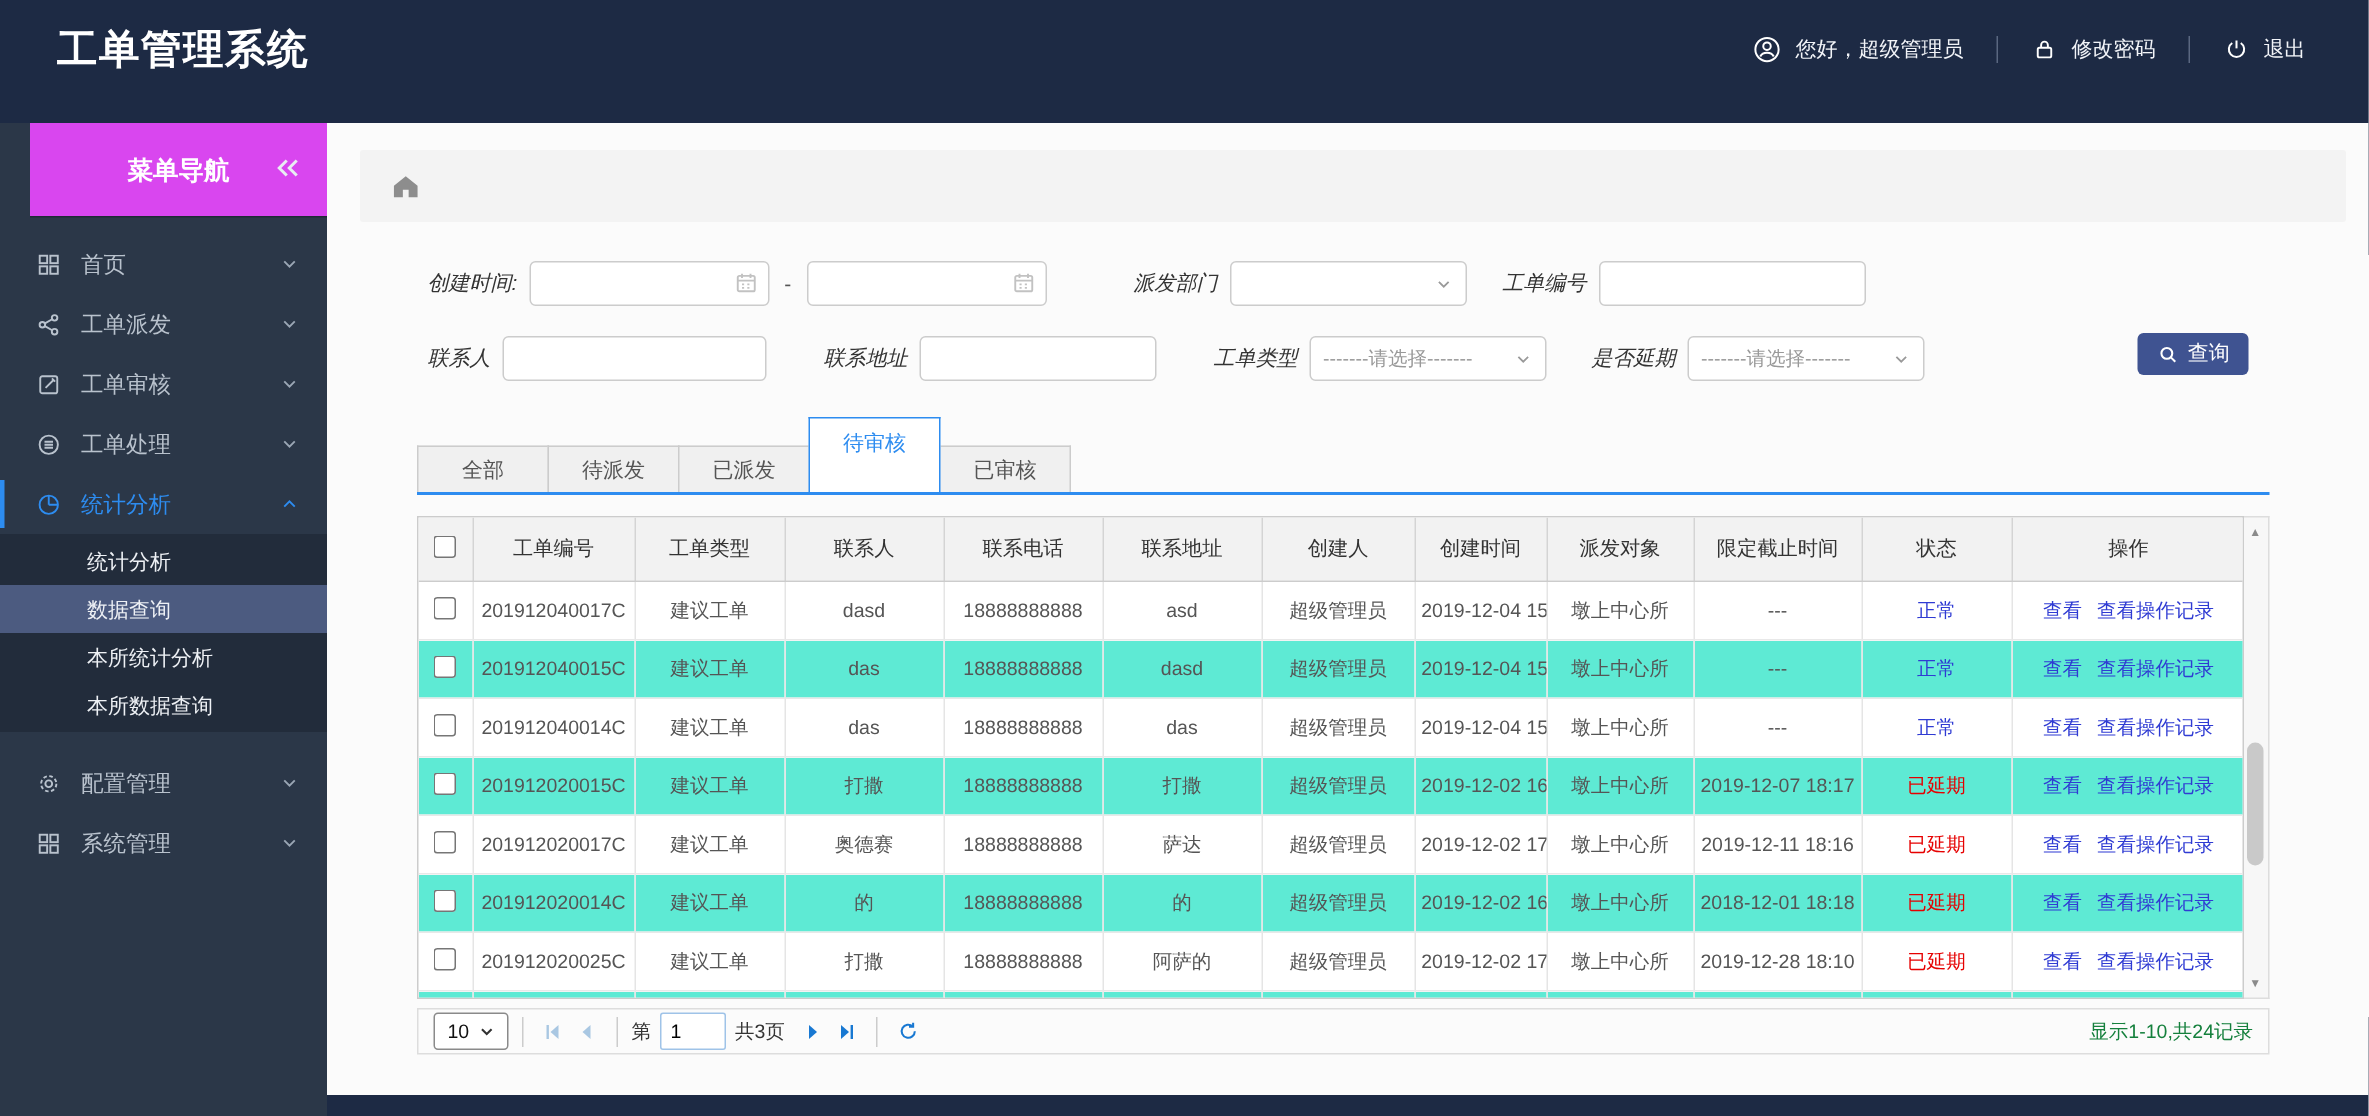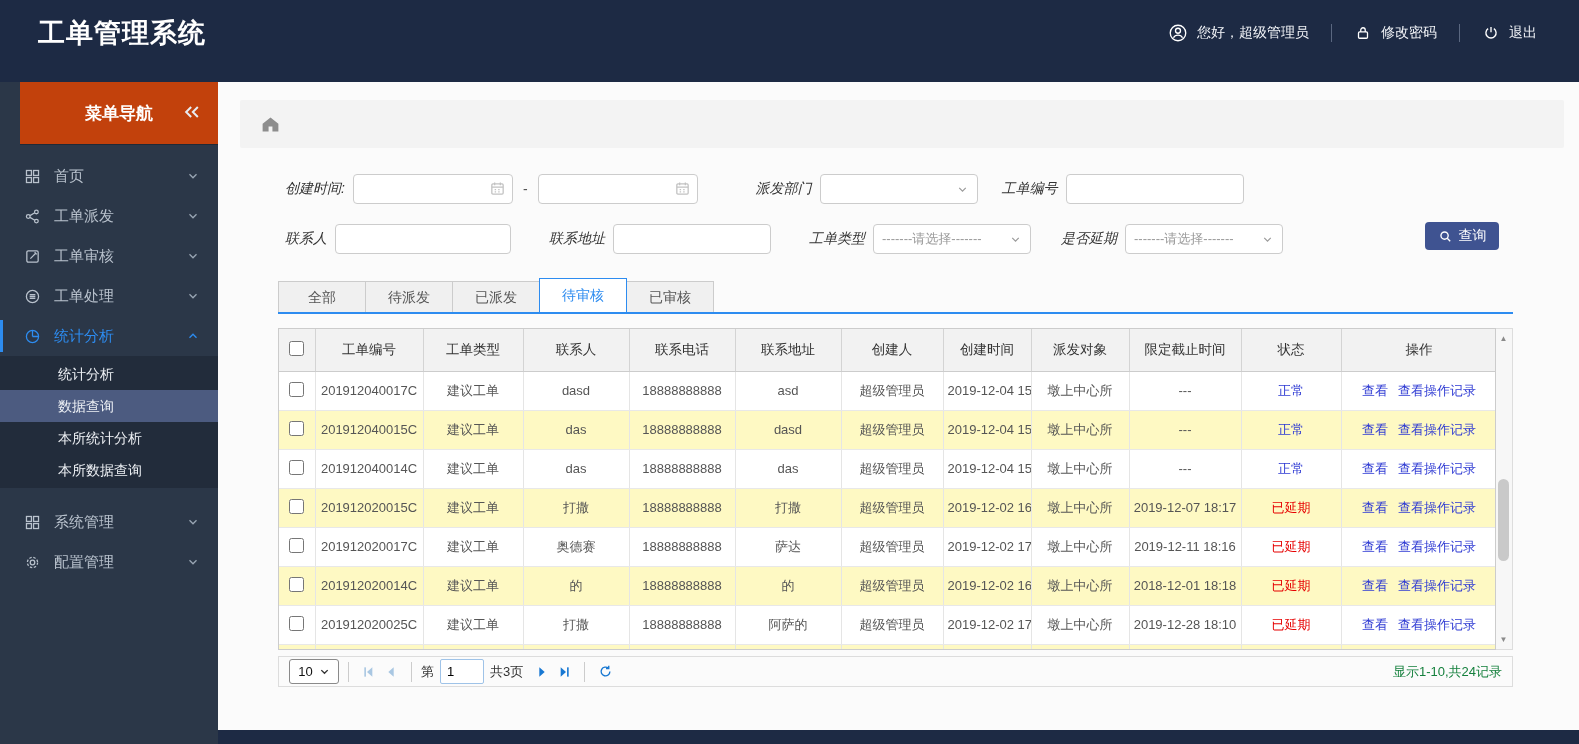--- a/index.html
+++ b/index.html
@@ -23,21 +23,21 @@
   .topbar-right{ display:flex; align-items:center; gap:22px; font-size:14px; }
   .top-item{ display:flex; align-items:center; gap:9px; cursor:pointer; color:#f2f4f8; }
   .top-divider{ width:1px; height:18px; background:#5a6780; }
 
   
   .sidebar{
     position:absolute; top:82px; left:0; width:218px; bottom:0;
     background:var(--sidebar-bg,#2b3748); color:#b9c2cd;
   }
   .side-head{
-    height:62px; background:#c2410c; position:relative;
+    height:62px; background:#d946ef; position:relative;
     display:flex; align-items:center; justify-content:center;
     color:#fff; font-size:17px; font-weight:bold;
     box-shadow:0 1px 0 rgba(0,0,0,.25);
     margin-left:20px;
   }
   .side-collapse{ position:absolute; right:16px; top:20px; color:#e8ecf2; cursor:pointer; }
   .nav{ padding-top:12px; }
   .nav-item{
     height:40px; display:flex; align-items:center; gap:13px;
     padding-left:24px; font-size:15px; cursor:pointer; position:relative;
@@ -96,40 +96,40 @@
     border-bottom:2px solid var(--accent,#2d8cf0); width:1235px;
   }
   .tab{
     width:88px; height:31px; line-height:30px; text-align:center;
     background:#f0f0f0; border:1px solid #ccc; border-bottom:none;
     font-size:14px; color:#555; cursor:pointer; margin-right:-1px;
   }
   .tab.active{
     background:#fff; color:var(--accent,#2d8cf0);
     border:1px solid var(--accent,#2d8cf0); border-bottom:none;
-    height:34px; line-height:33px; position:relative; z-index:2;text-align:center;
+    height:50px; line-height:33px; position:relative; z-index:2;text-align:center;
   }
 
   
   .table-zone{ margin:14px 0 0 60px; width:1235px; display:flex; }
   .table-viewport{
     width:1218px; height:322px; overflow:hidden;
     border:1px solid #ccc; background:#fff;
   }
   table{ border-collapse:collapse; table-layout:fixed; width:1216px; font-size:13px; }
   thead th{
     height:42px; background:#f2f2f2; font-weight:normal; color:#333; font-size:13.5px;
     border-right:1px solid #d4d4d4; border-bottom:1px solid #ccc;
   }
   tbody td{
     height:39px; text-align:center; color:#555;
     border-right:1px solid #e5e5e5; border-bottom:1px solid #e8e8e8;
     white-space:nowrap; overflow:hidden; padding:0 4px;
   }
-  tbody tr.alt{ background:#fef9c3;margin-top:27px; }
+  tbody tr.alt{ background:#5eead4;margin-top:27px; }
   tbody a{ color:var(--link,#2f3bd3); text-decoration:none; margin:0 5px; cursor:pointer; }
   td.status-normal{ color:var(--link,#2f3bd3); }
   td.status-delayed{ color:var(--delayed,#e60000); }
   input[type=checkbox]{ width:15px; height:15px; accent-color:#fff; border:1px solid #bbb; }
 
   
   .vscroll{
     width:17px; height:322px; background:#f7f7f7; border:1px solid #ddd; border-left:none;
     position:relative;
   }
@@ -290,42 +290,42 @@
       <div class="submenu-item selected">数据查询</div>
       <div class="submenu-item">本所统计分析</div>
       <div class="submenu-item">本所数据查询</div>
     </div>
 
     <div class="nav-gap"></div>
 
     <div class="nav-item">
       <span>
         <svg width="17" height="17" viewBox="0 0 24 24" fill="none" stroke="currentColor" stroke-width="1.8">
+          <circle cx="12" cy="12" r="3.2"></circle>
+          <circle cx="12" cy="12" r="7.2" stroke-dasharray="3.4 2.3"></circle>
+        </svg>
+      </span>
+      <span>配置管理</span>
+      <span class="chev">
+        <svg width="14" height="14" viewBox="0 0 24 24" fill="none" stroke="currentColor" stroke-width="2.2">
+            <polyline points="6,9 12,15 18,9"></polyline>
+          </svg>
+      </span>
+    </div>
+
+    <div class="nav-item">
+      <span>
+        <svg width="17" height="17" viewBox="0 0 24 24" fill="none" stroke="currentColor" stroke-width="1.8">
           <rect x="3.5" y="3.5" width="7" height="7"></rect>
             <rect x="13.5" y="3.5" width="7" height="7"></rect>
           <rect x="3.5" y="13.5" width="7" height="7"></rect>
             <rect x="13.5" y="13.5" width="7" height="7"></rect>
         </svg>
       </span>
       <span>系统管理</span>
-      <span class="chev">
-        <svg width="14" height="14" viewBox="0 0 24 24" fill="none" stroke="currentColor" stroke-width="2.2">
-            <polyline points="6,9 12,15 18,9"></polyline>
-          </svg>
-      </span>
-    </div>
-
-    <div class="nav-item">
-      <span>
-        <svg width="17" height="17" viewBox="0 0 24 24" fill="none" stroke="currentColor" stroke-width="1.8">
-          <circle cx="12" cy="12" r="3.2"></circle>
-          <circle cx="12" cy="12" r="7.2" stroke-dasharray="3.4 2.3"></circle>
-        </svg>
-      </span>
-      <span>配置管理</span>
       <span class="chev">
         <svg width="14" height="14" viewBox="0 0 24 24" fill="none" stroke="currentColor" stroke-width="2.2">
             <polyline points="6,9 12,15 18,9"></polyline>
           </svg>
       </span>
     </div>
   </div>
 </div>
 
 <div class="main">

